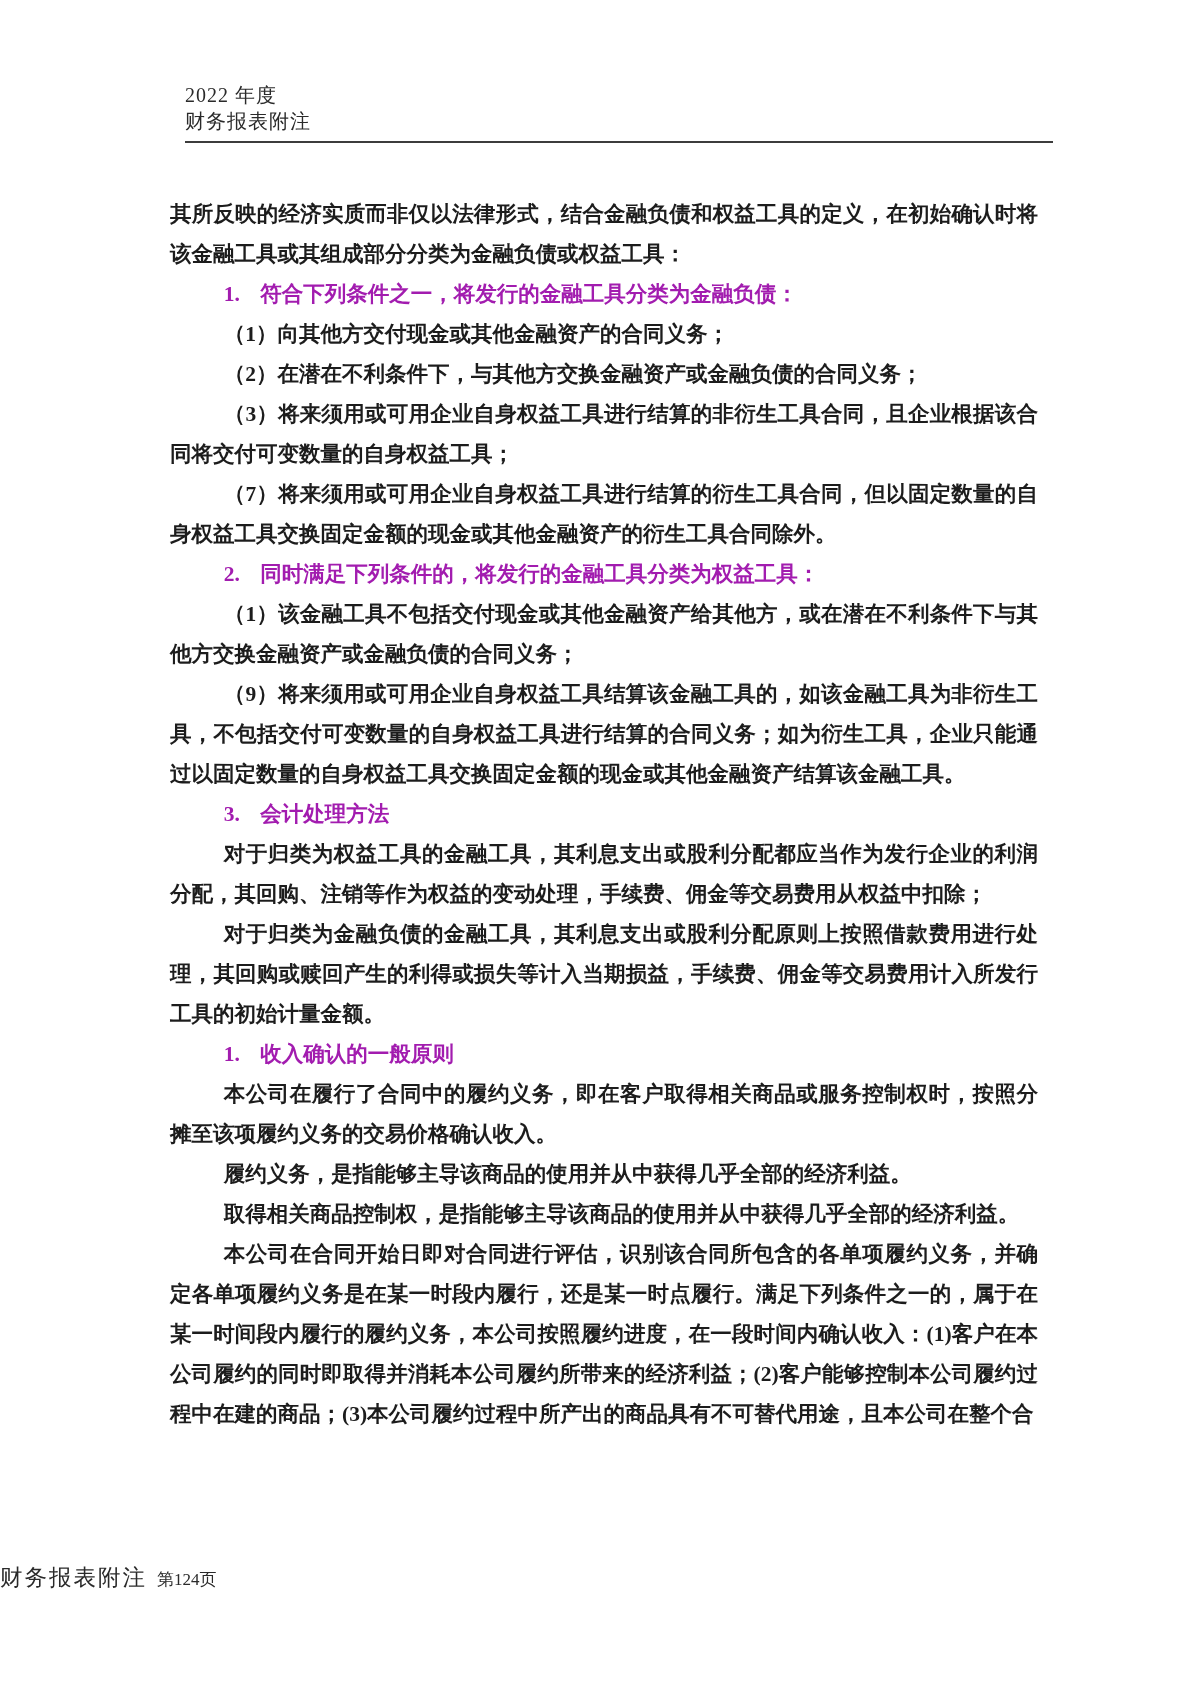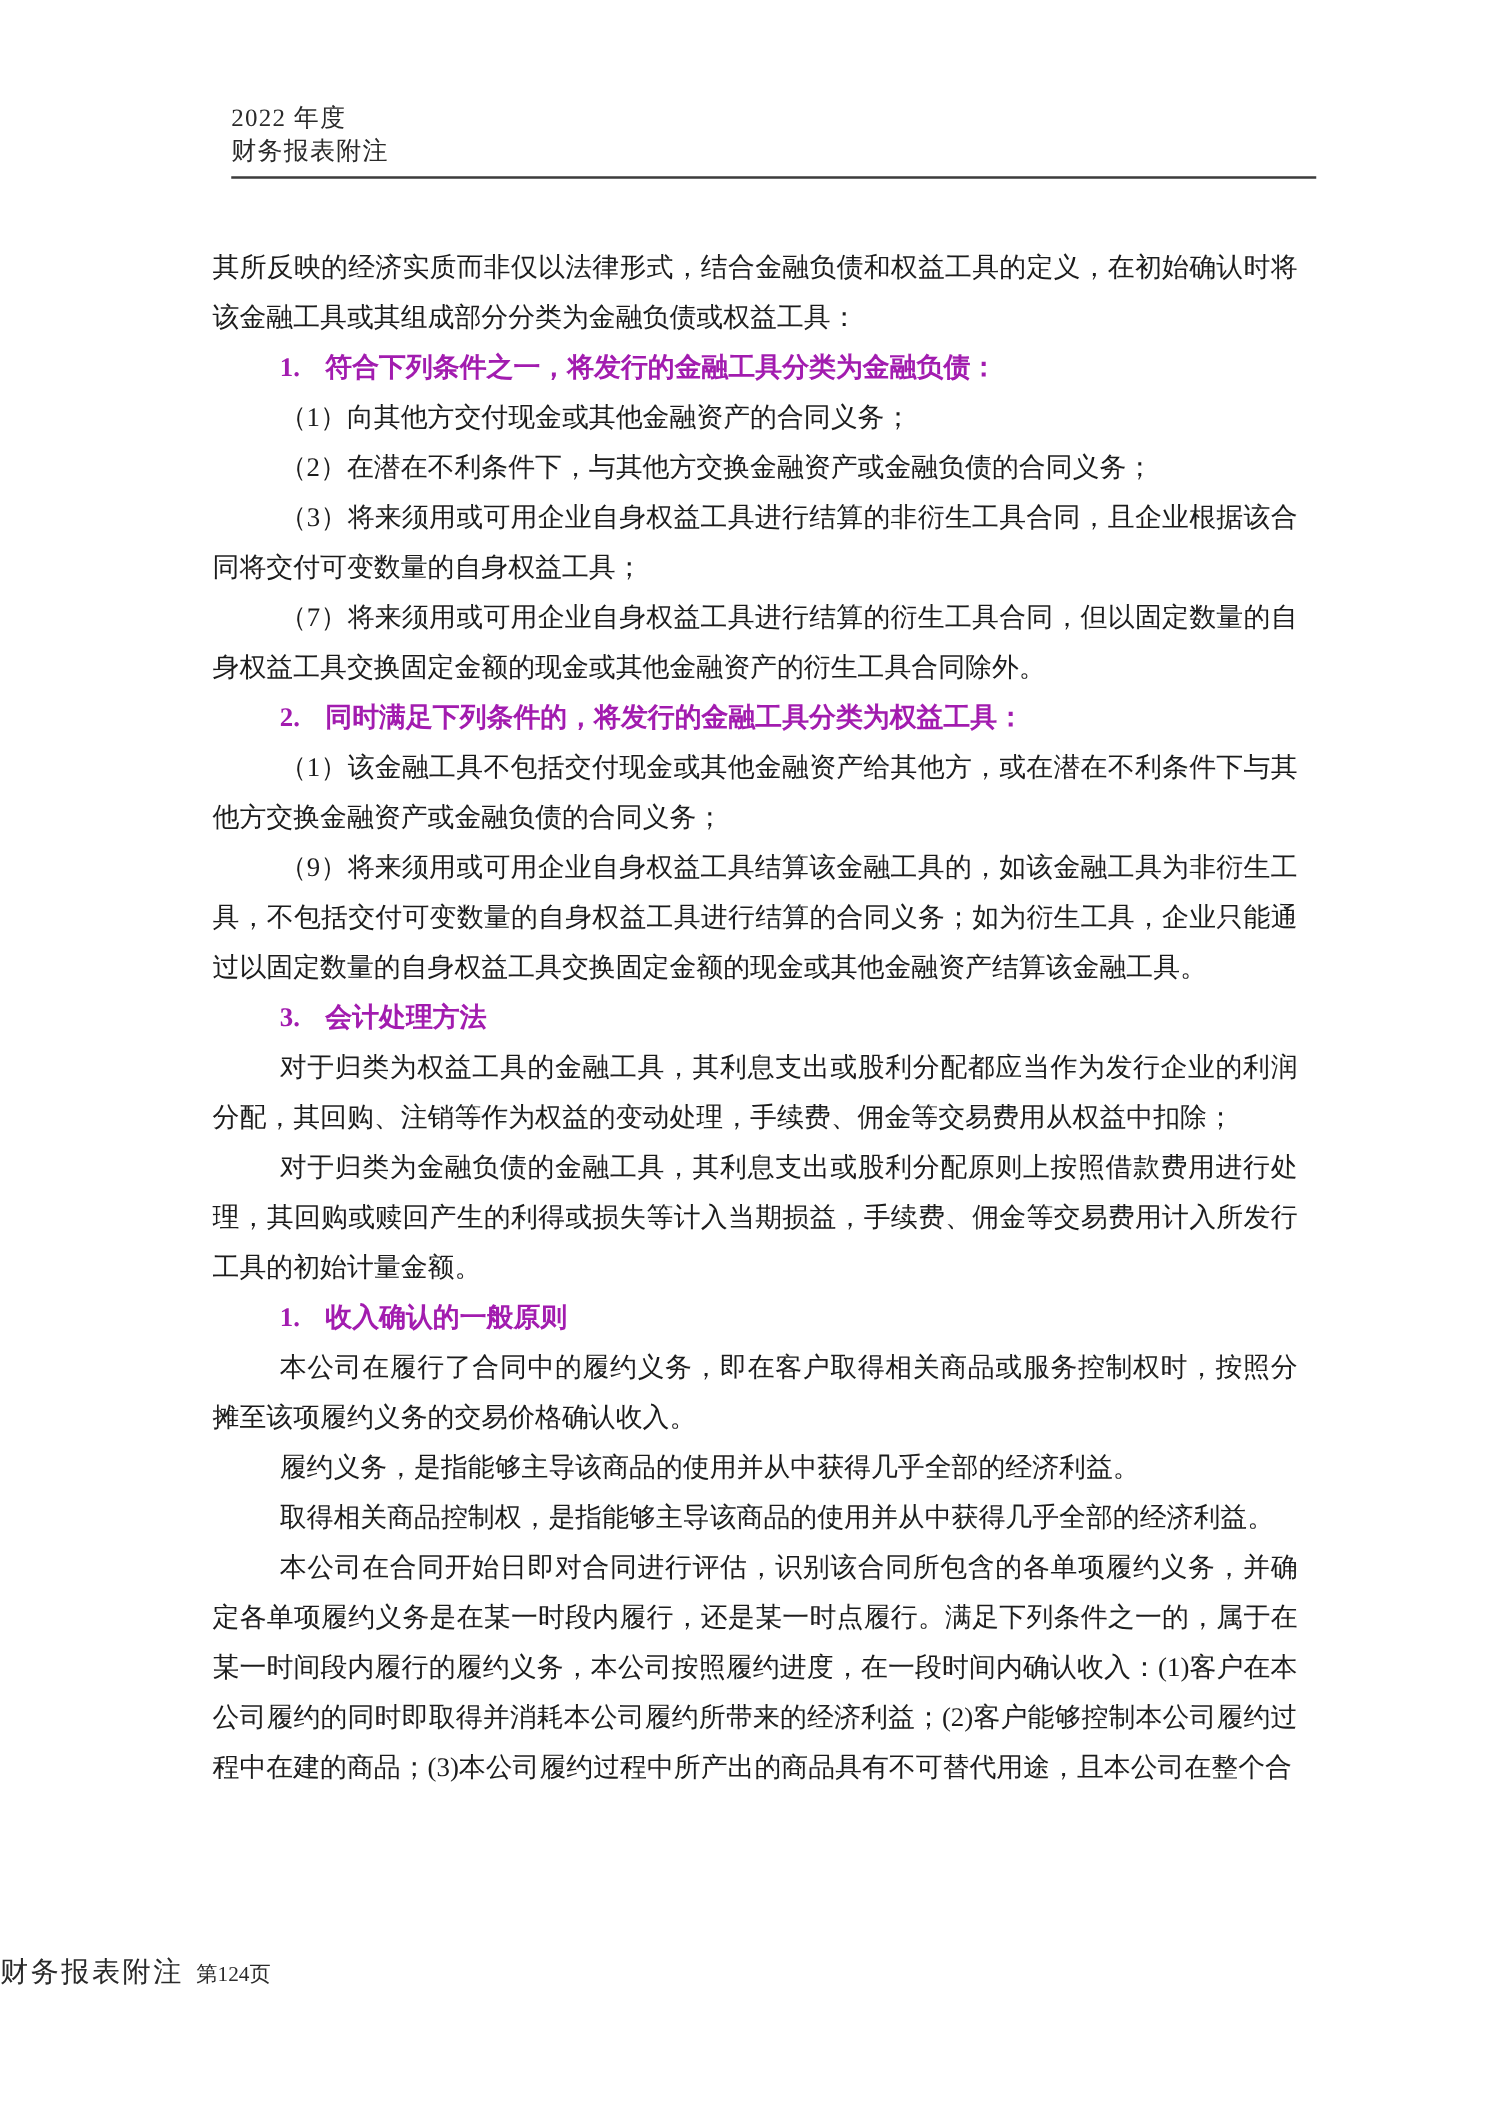--- a/index.html
+++ b/index.html
@@ -32,21 +32,21 @@
   .doc-body {
     position: absolute;
     left: 170px;
     top: 194px;
     width: 868px;
     font-size: 21.5px;
     line-height: 40px;
     text-align: justify;
   }
   .doc-body p { margin: 0; }
-  .para { text-indent: 2.5em; }
+  .para { text-indent: 2.5em; font-weight: bold; }
   .para.no-indent { text-indent: 0; }
   .num-heading {
     font-weight: 700;
     color: #a21caf;
     text-indent: 2.5em;
     margin-top: 4px;
   }
   .num-heading .hnum { margin-right: 0.95em; }
   .section-heading {
     text-indent: 2.4em;

